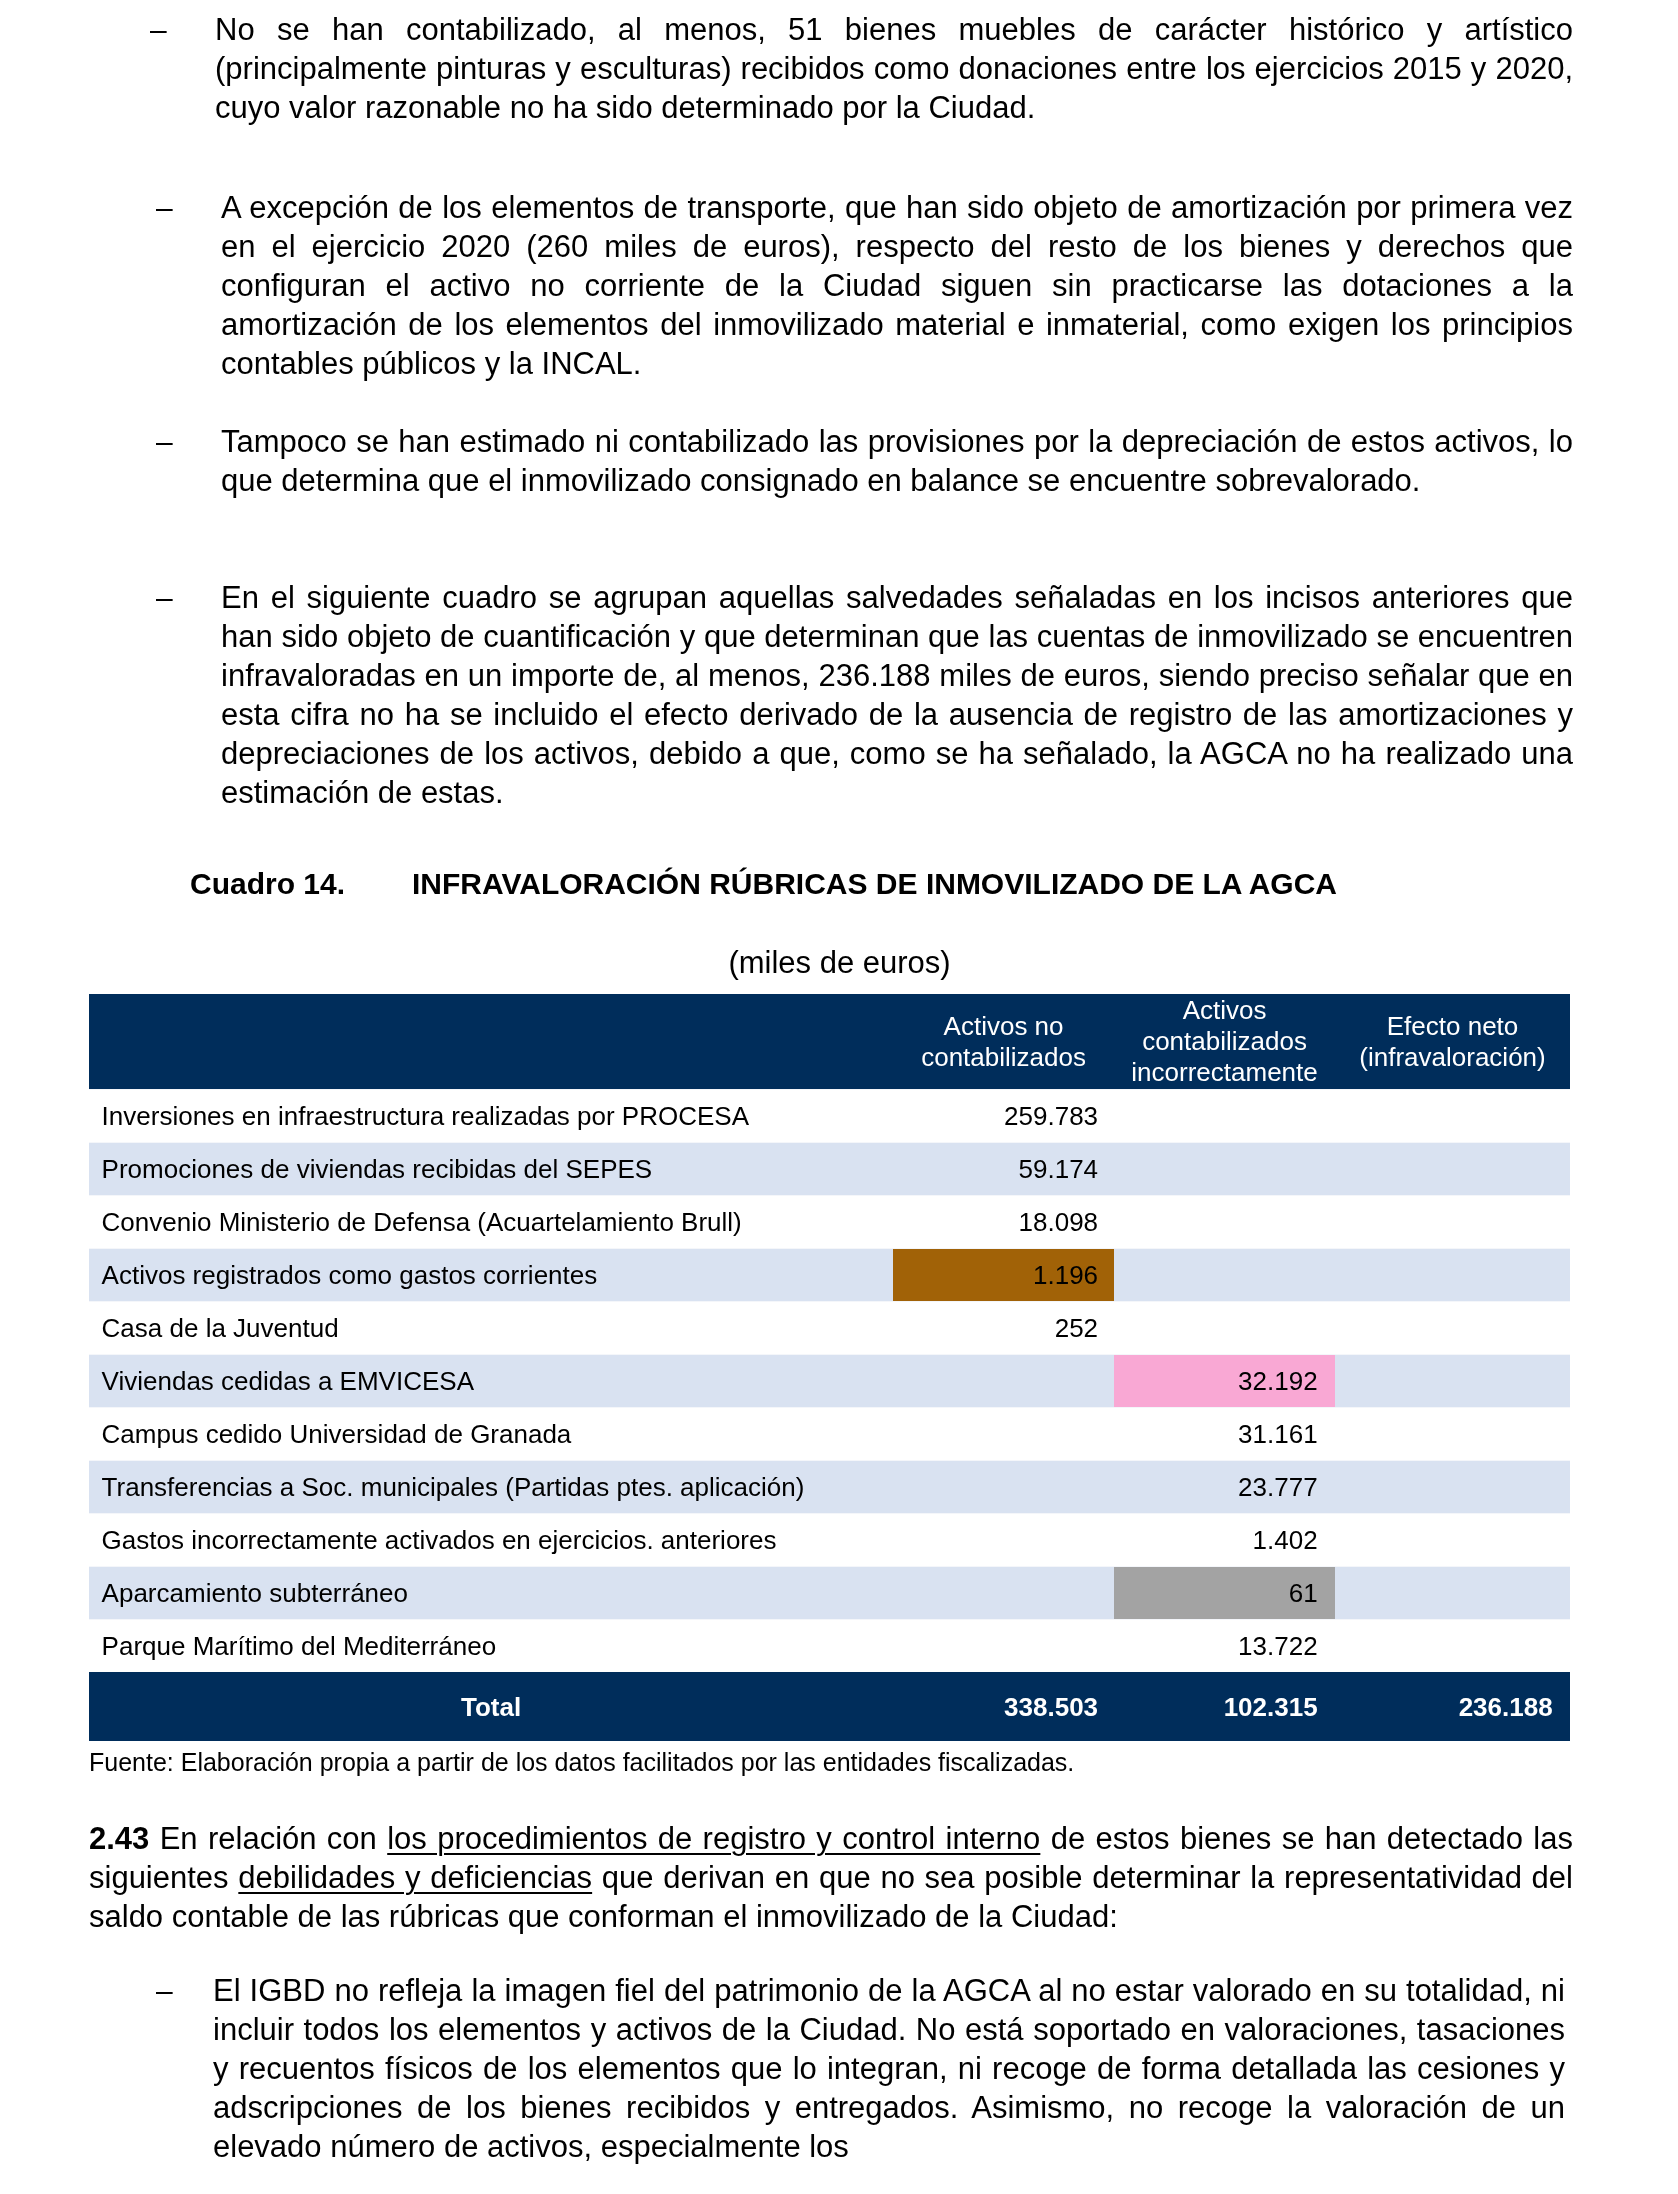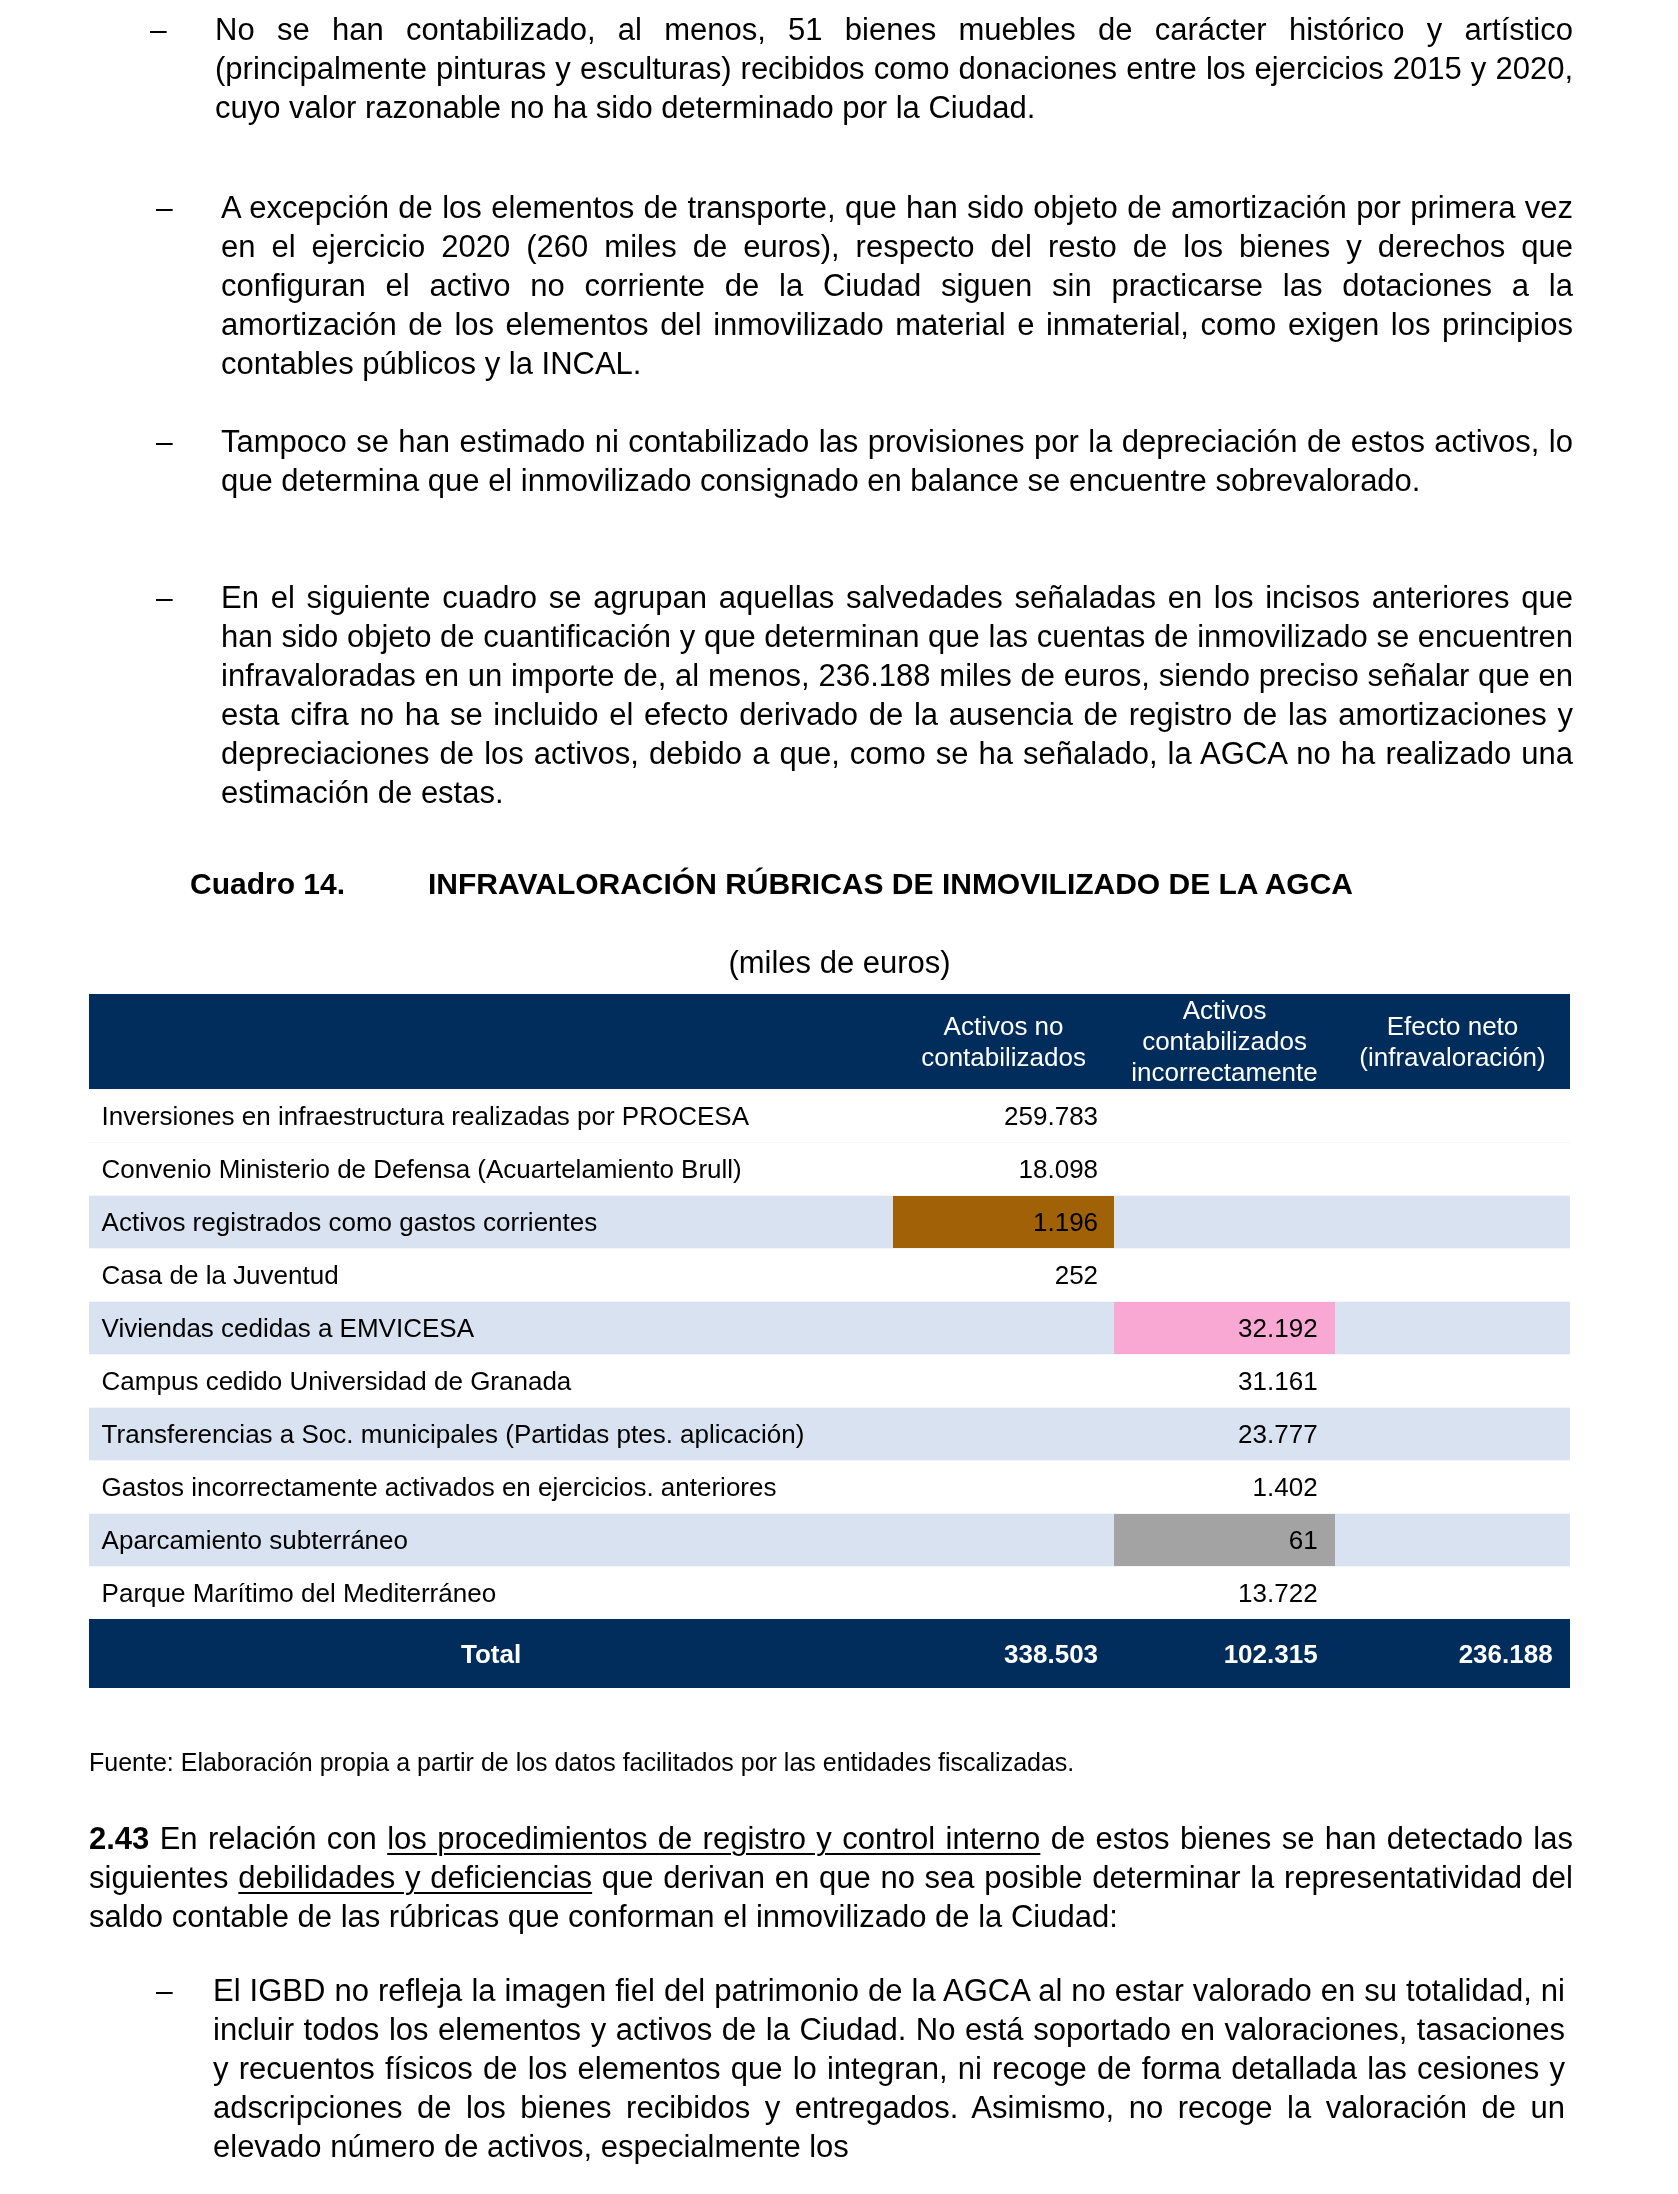--- a/index.html
+++ b/index.html
@@ -28,21 +28,21 @@
   #b3 .text { left: 221px; width: 1352px; }
   #b4 { top: 578px; }
   #b4 .dash { left: 156px; }
   #b4 .text { left: 221px; width: 1352px; }
 
   .caption {
     position: absolute; top: 867px; left: 0; width: 1679px;
     font-size: 30px; font-weight: bold;
   }
   .caption .num { position: absolute; left: 190px; }
-  .caption .title { position: absolute; left: 428px; }
+  .caption .title { position: absolute; left: 412px; }
   .units {
     position: absolute; top: 945px; left: 0; width: 1679px; text-align: center;
     font-size: 31px;
   }
 
   table.cuadro {
     position: absolute; top: 994px; left: 89px; width: 1481px;
     border-collapse: collapse; font-size: 26px;
   }
   table.cuadro th {
@@ -119,20 +119,26 @@
       <th style="padding: 0px 11px; background: rgb(0, 45, 91);">Efecto neto (infravaloración)</th>
     </tr>
   </thead>
   <tbody id="tbody">
       <tr class="body">
         <td class="label">Inversiones en infraestructura realizadas por PROCESA</td>
         <td class="num c1">259.783</td>
         <td class="num c2"></td>
         <td class="num c3"></td>
       </tr>
+      <tr class="body stripe">
+        <td class="label" style="background: rgb(217, 226, 241);">Promociones de viviendas recibidas del SEPES</td>
+        <td class="num c1" style="background: rgb(217, 226, 241);">59.174</td>
+        <td class="num c2" style="background: rgb(217, 226, 241);"></td>
+        <td class="num c3" style="background: rgb(217, 226, 241);"></td>
+      </tr>
       <tr class="body">
         <td class="label">Convenio Ministerio de Defensa (Acuartelamiento Brull)</td>
         <td class="num c1">18.098</td>
         <td class="num c2"></td>
         <td class="num c3"></td>
       </tr>
       <tr class="body stripe">
         <td class="label" style="background: rgb(217, 226, 241);">Activos registrados como gastos corrientes</td>
         <td class="num c1" style="background: #a16207;">1.196</td>
         <td class="num c2" style="background: rgb(217, 226, 241);"></td>

